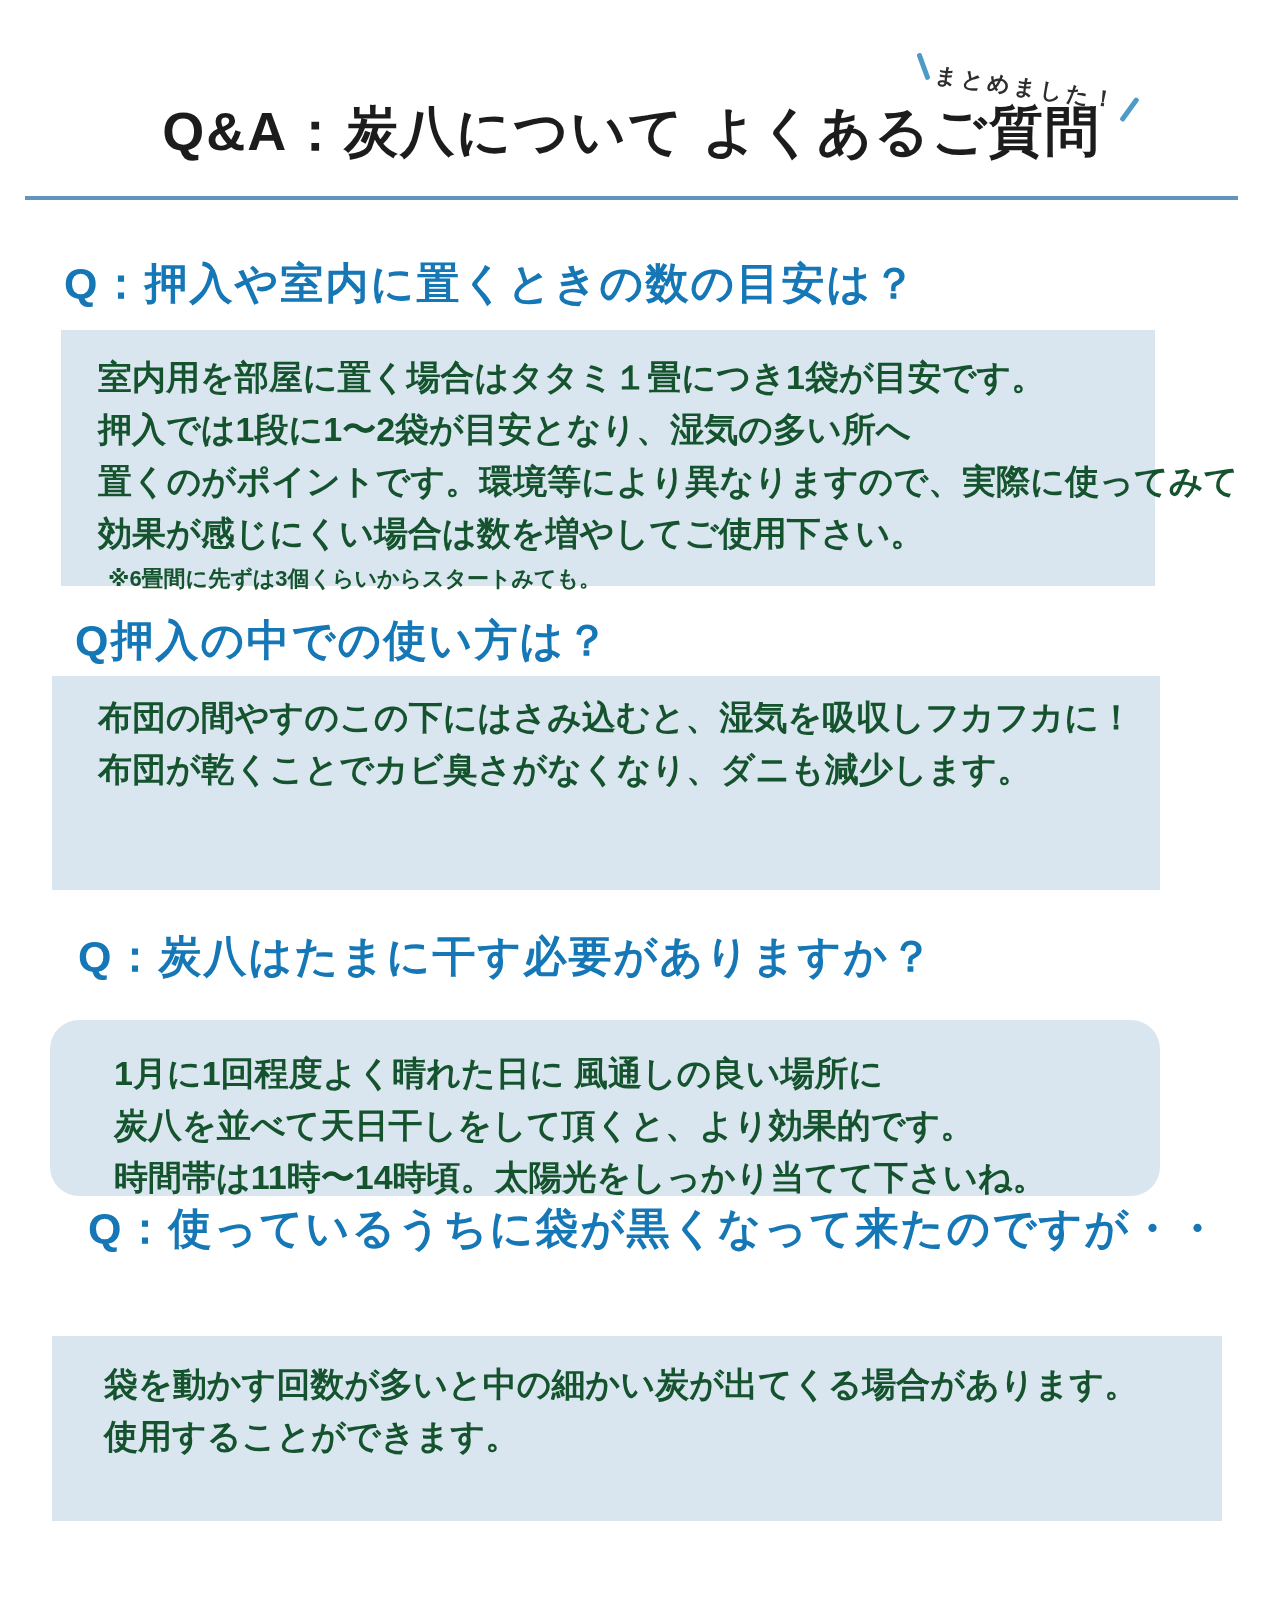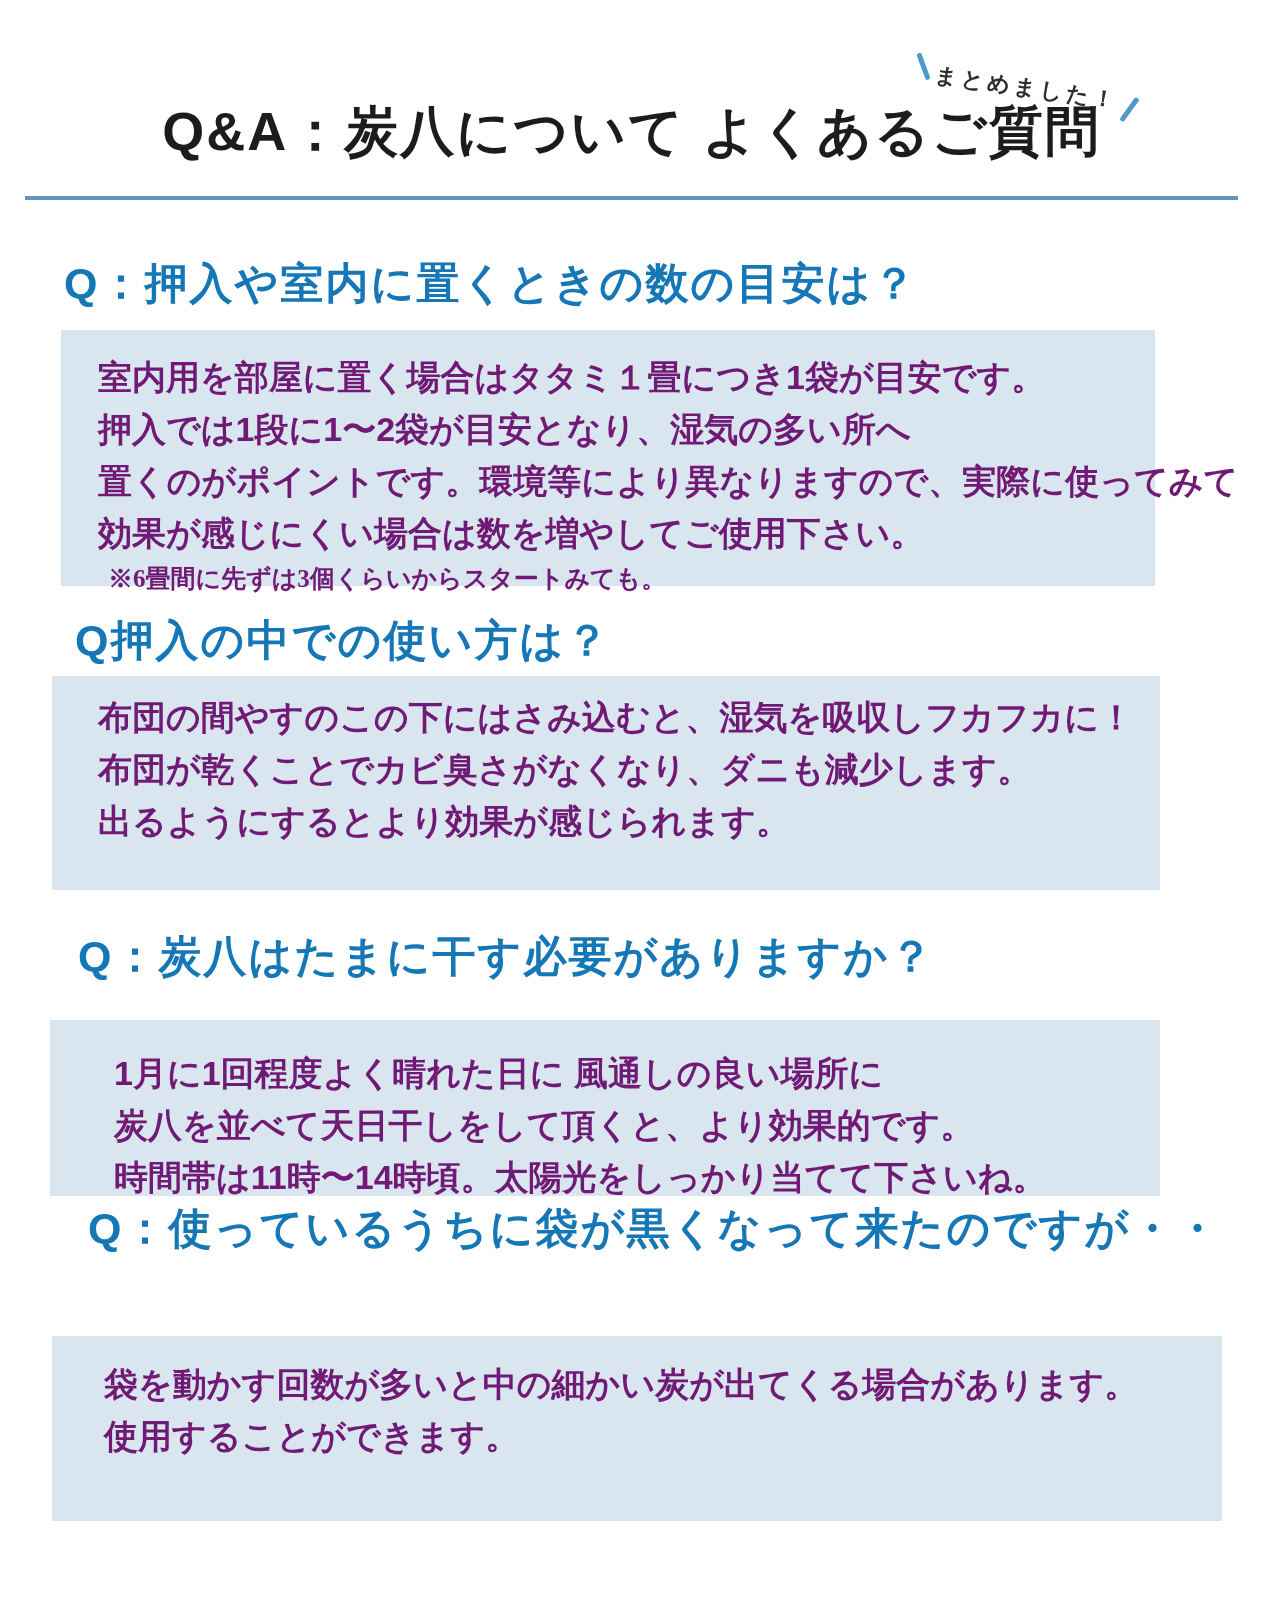--- a/index.html
+++ b/index.html
@@ -38,37 +38,37 @@
   
   .question{
     position:absolute;
     font-size:43px;font-weight:bold;color:#1577b5;
     letter-spacing:2px;white-space:nowrap;
   }
   .answer-box{
     position:absolute;
     background:#d9e6f0;
     box-sizing:border-box;
-    font-weight:bold;color:#701a75;
+    font-weight:bold;color:#14532d;
   }
   .answer-line{
     font-size:34px;line-height:52px;white-space:nowrap;
   }
   .answer-note{
-    font-size:25px;line-height:40px;padding-left:10px;white-space:nowrap;font-family:Liberation Serif, serif;
+    font-size:22px;line-height:40px;padding-left:10px;white-space:nowrap;
   }
 
   #q1{top:247px;left:64px;margin-top:8px;}
   #box1{top:330px;left:61px;width:1094px;height:256px;padding:21px 20px 0 37px;}
 
   #q2{top:612px;left:75px;}
   #box2{top:676px;left:52px;width:1108px;height:214px;padding:15px 18px 0 46px;}
 
   #q3{top:928px;left:78px;}
-  #box3{top:1020px;left:50px;width:1110px;height:176px;padding:27px 4px 0 64px;}
+  #box3{top:1020px;left:50px;width:1110px;height:176px;padding:27px 4px 0 64px;border-radius:29px;}
 
   #q4{top:1200px;left:88px;}
   #box4{top:1336px;left:52px;width:1170px;height:185px;padding:22px 20px 0 52px;}
 </style>
 </head>
 <body>
 
 <div id="page">
 
   <div class="callout">
@@ -86,21 +86,20 @@
     <div class="answer-line">押入では1段に1〜2袋が目安となり、湿気の多い所へ</div>
     <div class="answer-line">置くのがポイントです。環境等により異なりますので、実際に使ってみて</div>
     <div class="answer-line">効果が感じにくい場合は数を増やしてご使用下さい。</div>
     <div class="answer-note">※6畳間に先ずは3個くらいからスタートみても。</div>
   </div>
 
   <div class="question" id="q2">Q押入の中での使い方は？</div>
   <div class="answer-box" id="box2">
     <div class="answer-line">布団の間やすのこの下にはさみ込むと、湿気を吸収しフカフカに！</div>
     <div class="answer-line">布団が乾くことでカビ臭さがなくなり、ダニも減少します。</div>
-    <div class="answer-line">出るようにするとより効果が感じられます。</div>
   </div>
 
   <div class="question" id="q3">Q：炭八はたまに干す必要がありますか？</div>
   <div class="answer-box" id="box3">
     <div class="answer-line">1月に1回程度よく晴れた日に 風通しの良い場所に</div>
     <div class="answer-line">炭八を並べて天日干しをして頂くと、より効果的です。</div>
     <div class="answer-line">時間帯は11時〜14時頃。太陽光をしっかり当てて下さいね。</div>
   </div>
 
   <div class="question" id="q4">Q：使っているうちに袋が黒くなって来たのですが・・</div>

